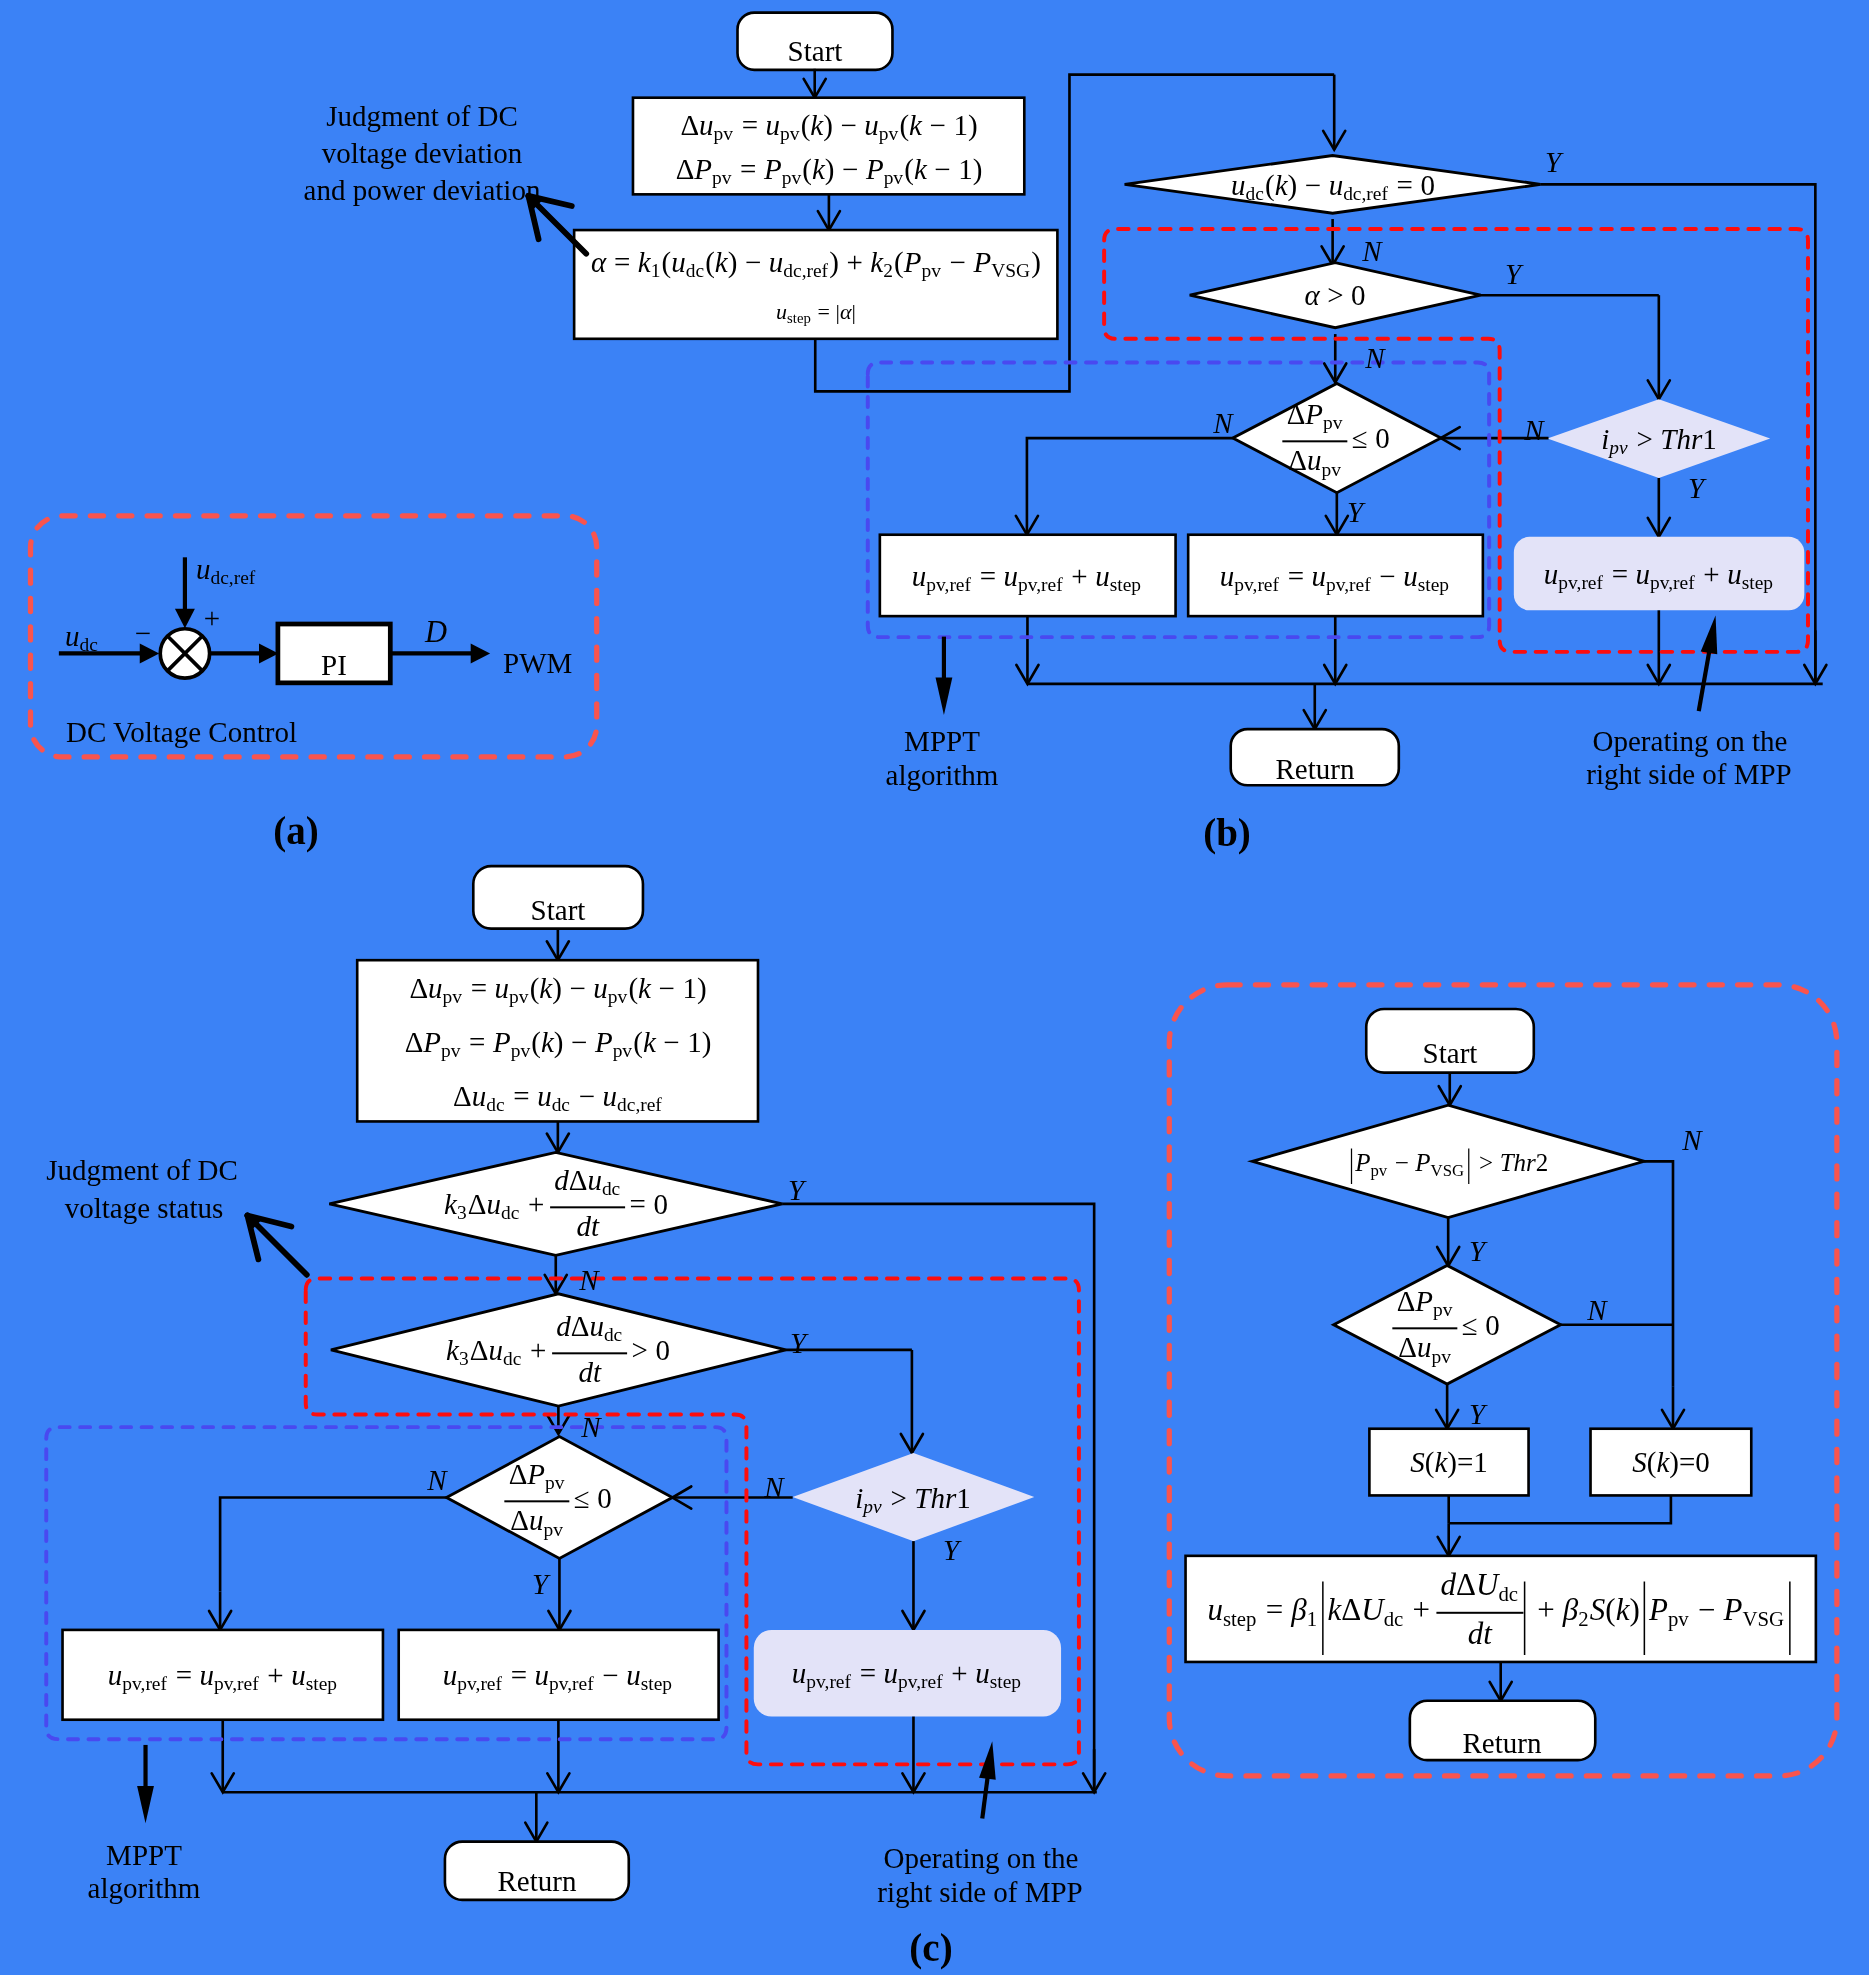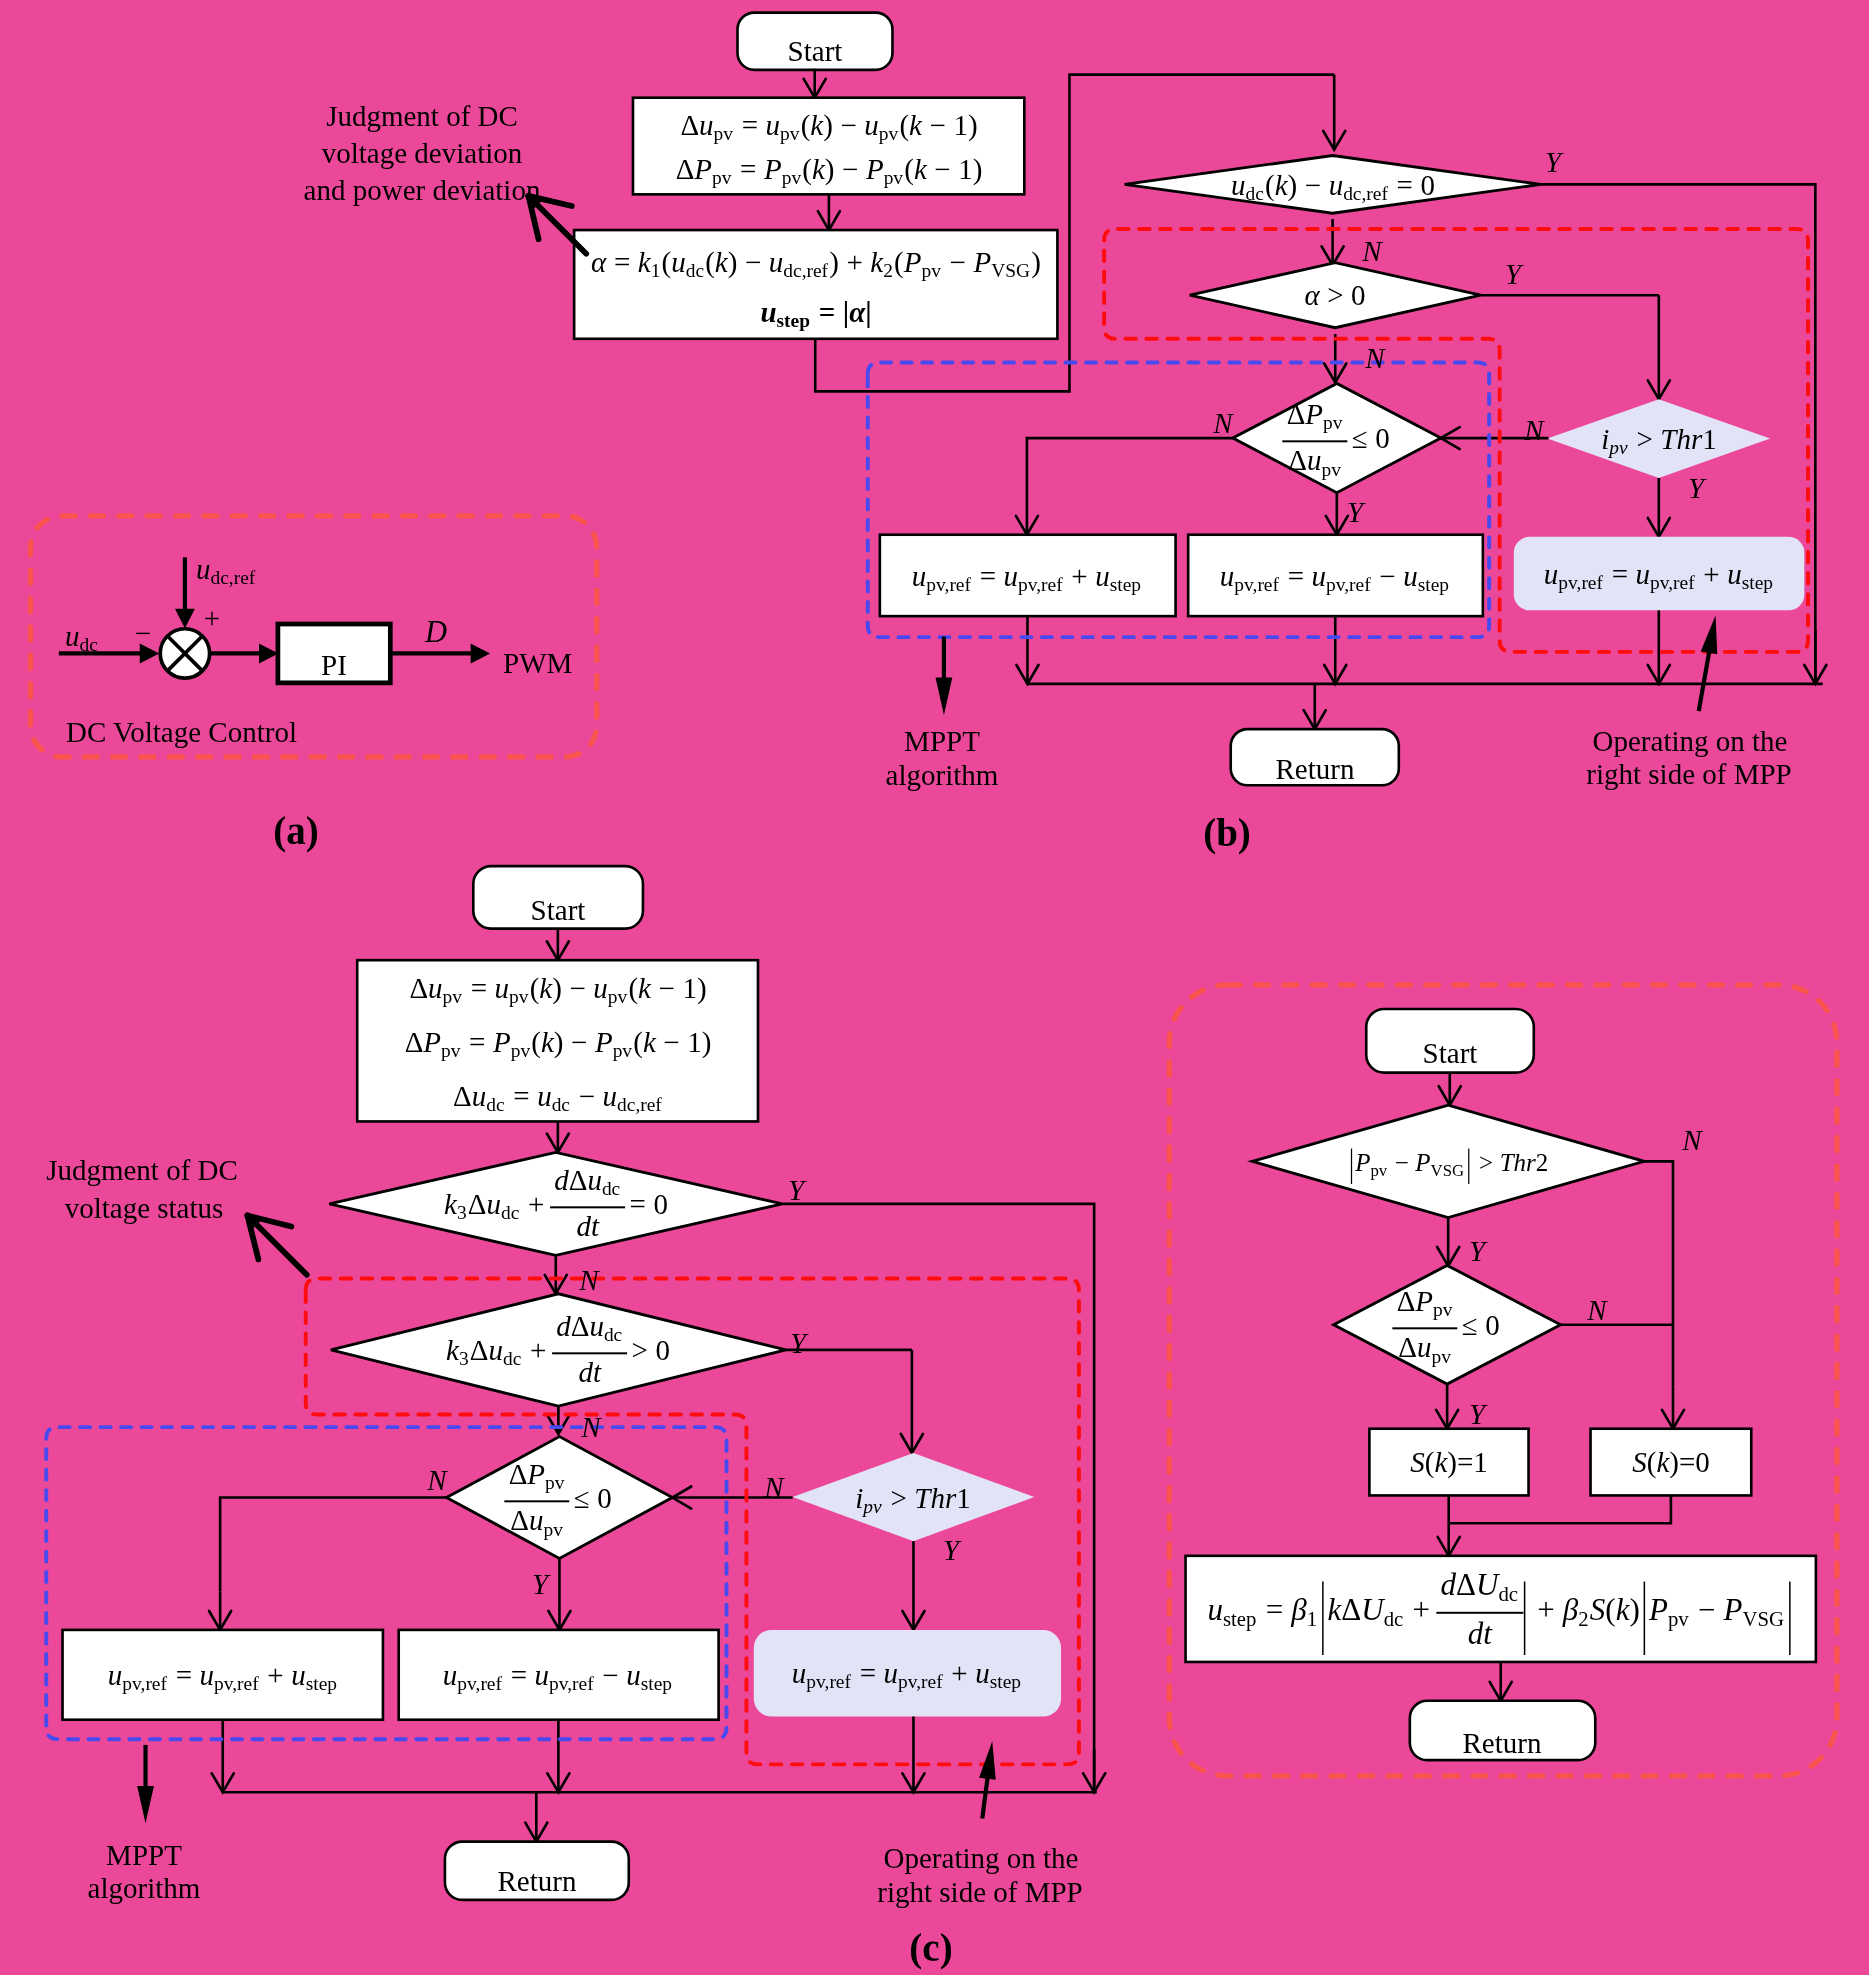--- a/index.html
+++ b/index.html
@@ -1,17 +1,17 @@
 <!DOCTYPE html>
 <html style="font-size:8.4px"><head>
 <meta charset="utf-8">
 <style>
   html,body{margin:0;padding:0;background:#fff;}
   body{width:1870px;height:1975px;overflow:hidden;}
-  #page{position:relative;width:1870px;height:1975px;background:#ec4899;
+  #page{position:relative;width:1870px;height:1975px;background:#3b82f6;
         font-family:"Liberation Serif",serif;color:#000;}
   svg#root{position:absolute;left:0;top:0;}
   .lbl{position:absolute;white-space:nowrap;line-height:1;}
   .lbl.base{line-height:0;}
   i{font-style:italic;}
   .sub{font-size:0.67em;font-style:normal;position:relative;top:0.28em;margin-right:0.06em;}
   .sub.it{font-style:italic;}
   .sp{display:inline-block;width:0.26em;}
   .frac{display:inline-block;text-align:center;vertical-align:-0.77em;margin:0 -0.12em 0 -0.06em;}
   .frac > .num{display:block;padding:0 .14em .38em .14em;}
@@ -166,21 +166,21 @@
 <path d="M 2737 2926 L 2758 2962 L 2779 2926" fill="none" stroke="#000" stroke-width="5" stroke-linecap="round" stroke-linejoin="miter"></path>
 <rect x="2257" y="2962" width="1200" height="202" fill="#fff" stroke="#000" stroke-width="5"></rect>
 <path d="M 2857 3164 L 2857 3238" fill="none" stroke="#000" stroke-width="5" stroke-linecap="butt" stroke-linejoin="miter"></path>
 <path d="M 2836 3202 L 2857 3238 L 2878 3202" fill="none" stroke="#000" stroke-width="5" stroke-linecap="round" stroke-linejoin="miter"></path>
 <rect x="2684" y="3238" width="353" height="113" rx="33" ry="33" fill="#fff" stroke="#000" stroke-width="5"></rect>
 </svg>
 <div class="lbl base" style="left:815px;top:51px;font-size:29px;line-height:0;transform:translateX(-50%);">Start</div>
 <div class="lbl" style="left:829px;top:125px;font-size:29px;transform:translateX(-50%) translateY(-50%);">Δ<i>u</i><span class="sub">pv</span><span class="sp"></span>=<span class="sp"></span><i>u</i><span class="sub">pv</span>(<i>k</i>)<span class="sp"></span>−<span class="sp"></span><i>u</i><span class="sub">pv</span>(<i>k</i><span class="sp"></span>−<span class="sp"></span>1)</div>
 <div class="lbl" style="left:829px;top:169px;font-size:29px;transform:translateX(-50%) translateY(-50%);">Δ<i>P</i><span class="sub">pv</span><span class="sp"></span>=<span class="sp"></span><i>P</i><span class="sub">pv</span>(<i>k</i>)<span class="sp"></span>−<span class="sp"></span><i>P</i><span class="sub">pv</span>(<i>k</i><span class="sp"></span>−<span class="sp"></span>1)</div>
 <div class="lbl" style="left:816px;top:262px;font-size:29px;transform:translateX(-50%) translateY(-50%);"><i>α</i><span class="sp"></span>=<span class="sp"></span><i>k</i><span class="sub">1</span>(<i>u</i><span class="sub">dc</span>(<i>k</i>)<span class="sp"></span>−<span class="sp"></span><i>u</i><span class="sub">dc,ref</span>)<span class="sp"></span>+<span class="sp"></span><i>k</i><span class="sub">2</span>(<i>P</i><span class="sub">pv</span><span class="sp"></span>−<span class="sp"></span><i>P</i><span class="sub">VSG</span>)</div>
-<div class="lbl" style="left:816px;top:312px;font-size:29px;transform:translateX(-50%) translateY(-50%);font-weight:bold;"><i>u</i><span class="sub">step</span><span class="sp"></span>=<span class="sp"></span><span class="bar">|</span><i>α</i><span class="bar">|</span></div>
+<div class="lbl" style="left:816px;top:312px;font-size:22px;transform:translateX(-50%) translateY(-50%);"><i>u</i><span class="sub">step</span><span class="sp"></span>=<span class="sp"></span><span class="bar">|</span><i>α</i><span class="bar">|</span></div>
 <div class="lbl" style="left:1333px;top:185px;font-size:29px;transform:translateX(-50%) translateY(-50%);"><i>u</i><span class="sub">dc</span>(<i>k</i>)<span class="sp"></span>−<span class="sp"></span><i>u</i><span class="sub">dc,ref</span><span class="sp"></span>=<span class="sp"></span>0</div>
 <div class="lbl base" style="left:1553px;top:162px;font-size:29px;line-height:0;transform:translateX(-50%);"><i>Y</i></div>
 <div class="lbl base" style="left:1372px;top:251px;font-size:29px;line-height:0;transform:translateX(-50%);"><i>N</i></div>
 <div class="lbl" style="left:1335px;top:295px;font-size:29px;transform:translateX(-50%) translateY(-50%);"><i>α</i><span class="sp"></span>&gt;<span class="sp"></span>0</div>
 <div class="lbl base" style="left:1513px;top:274px;font-size:29px;line-height:0;transform:translateX(-50%);"><i>Y</i></div>
 <div class="lbl base" style="left:1375px;top:358px;font-size:29px;line-height:0;transform:translateX(-50%);"><i>N</i></div>
 <div class="lbl" style="left:1337px;top:438px;font-size:29px;transform:translateX(-50%) translateY(-50%);"><span class="frac"><span class="num">Δ<i>P</i><span class="sub">pv</span></span><span class="den">Δ<i>u</i><span class="sub">pv</span></span></span><span class="sp"></span>≤<span class="sp"></span>0</div>
 <div class="lbl base" style="left:1223px;top:423px;font-size:29px;line-height:0;transform:translateX(-50%);"><i>N</i></div>
 <div class="lbl base" style="left:1355px;top:512px;font-size:29px;line-height:0;transform:translateX(-50%);"><i>Y</i></div>
 <div class="lbl" style="left:1027px;top:576px;font-size:29px;transform:translateX(-50%) translateY(-50%);"><i>u</i><span class="sub">pv,ref</span><span class="sp"></span>=<span class="sp"></span><i>u</i><span class="sub">pv,ref</span><span class="sp"></span>+<span class="sp"></span><i>u</i><span class="sub">step</span></div>

